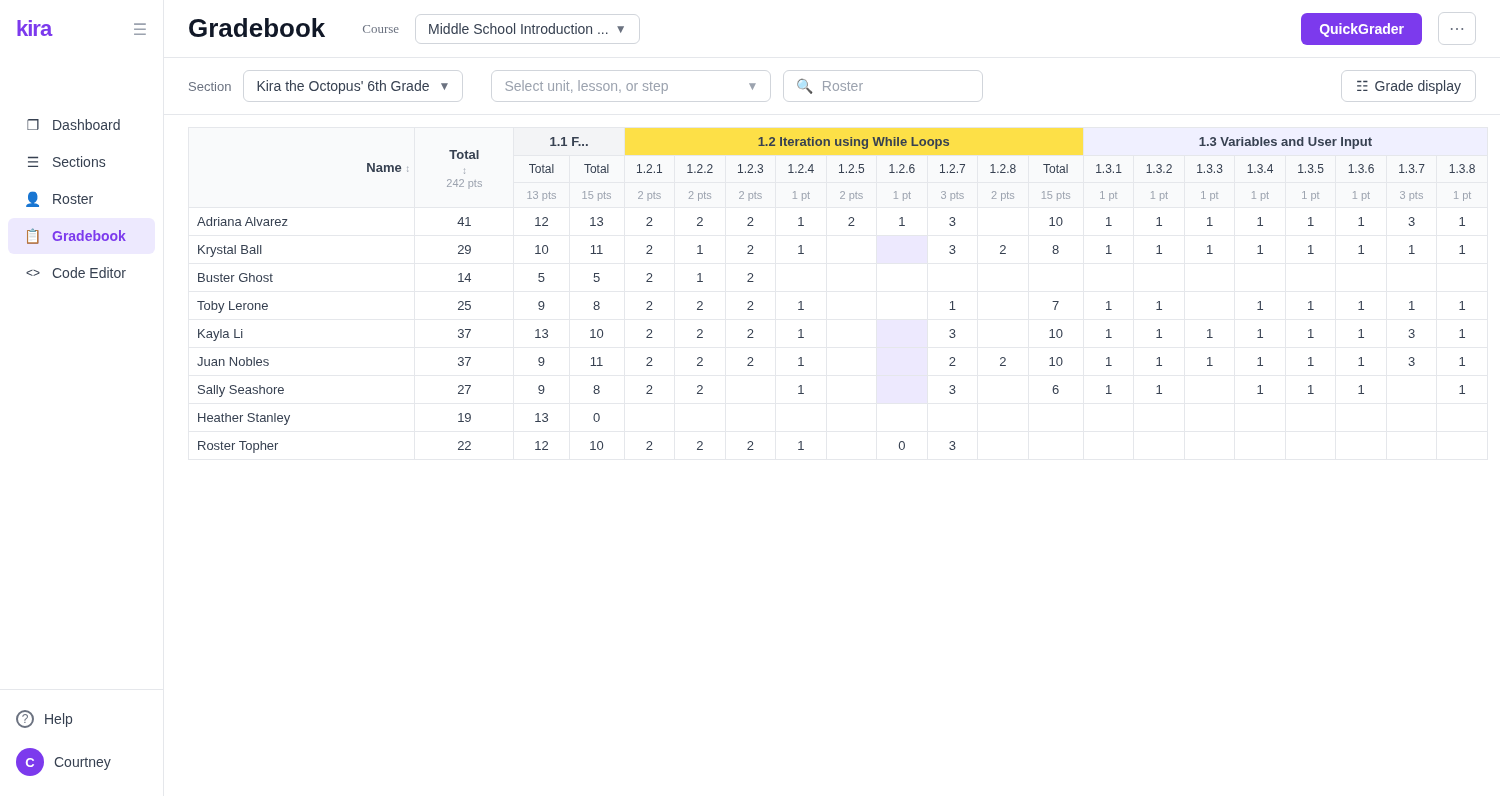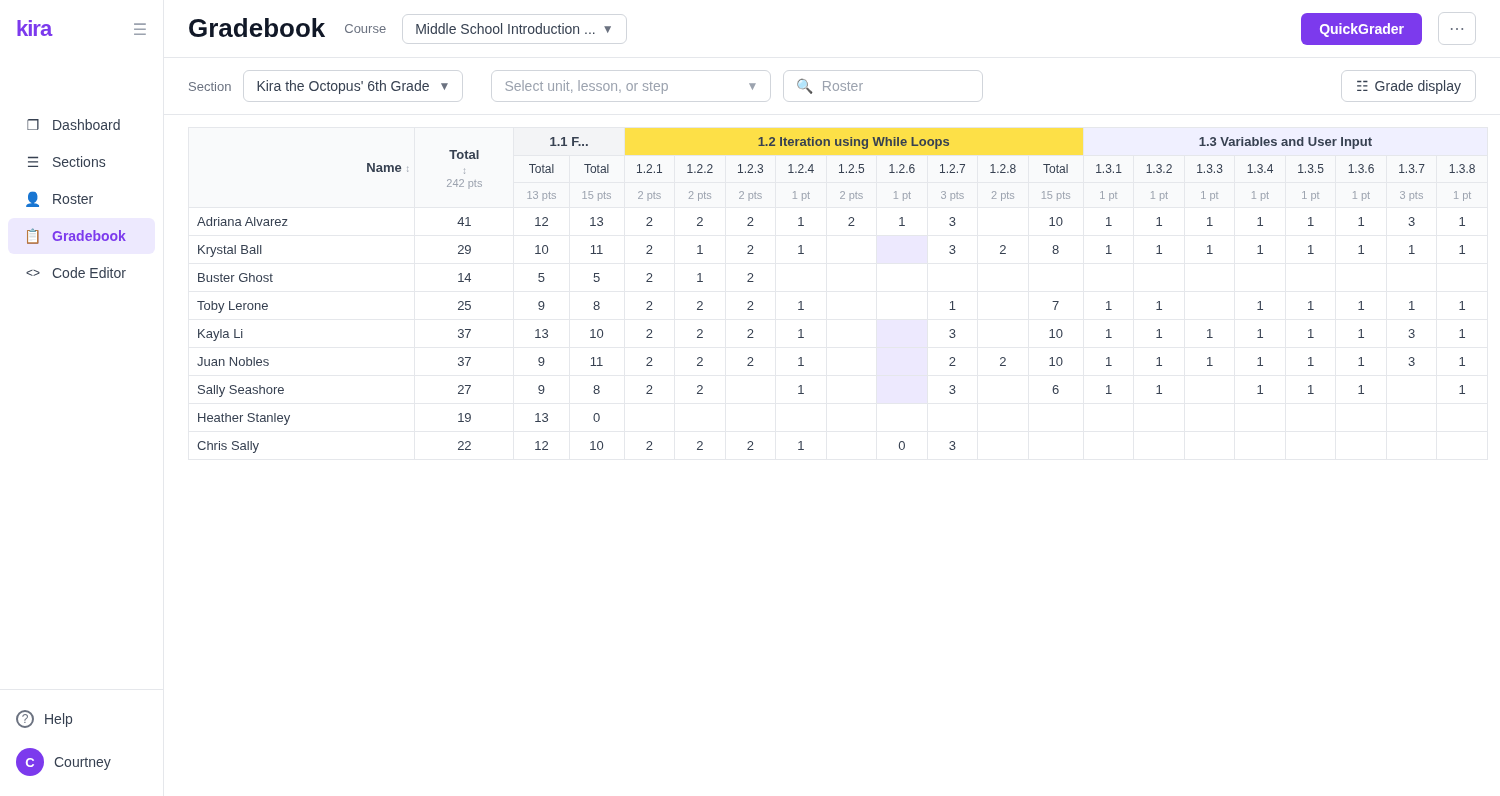--- a/index.html
+++ b/index.html
@@ -108,21 +108,22 @@
       gap: 16px;
     }
     .page-title {
       font-size: 26px;
       font-weight: 700;
       color: #111827;
     }
     .course-label {
       font-size: 13px;
       color: #6b7280;
-      margin-left: 3px;
+      margin-left: 21px;
+      font-family: Liberation Serif, serif;
     }
     .course-selector {
       display: flex;
       align-items: center;
       gap: 6px;
       border: 1px solid #d1d5db;
       border-radius: 6px;
       padding: 6px 12px;
       cursor: pointer;
       font-size: 14px;
@@ -638,21 +639,21 @@
             <td></td>
             <td></td>
             <td></td>
             <td></td>
             <td></td>
             <td></td>
             <td></td>
             <td></td>
           </tr>
           <tr class="data-row">
-            <td>Chris Sally</td>
+            <td>Roster Topher</td>
             <td>22</td>
             <td>12</td>
             <td>10</td>
             <td>2</td>
             <td>2</td>
             <td>2</td>
             <td>1</td>
             <td></td>
             <td>0</td>
             <td>3</td>

